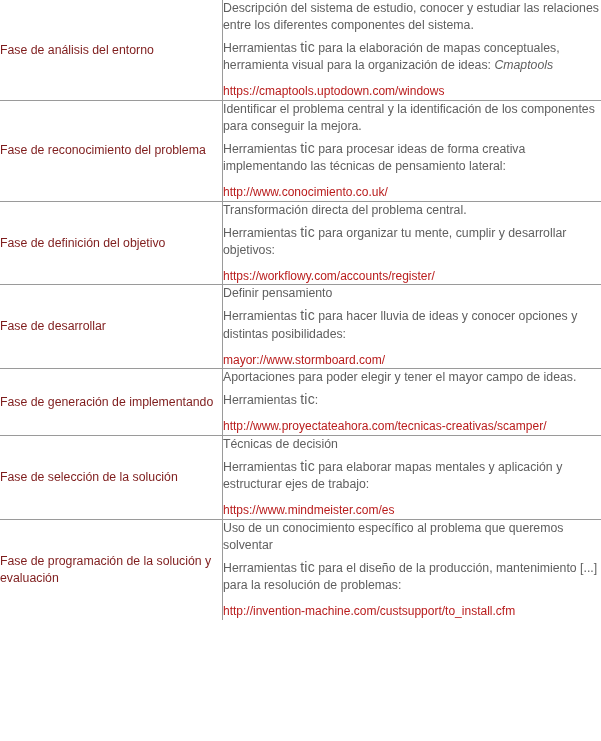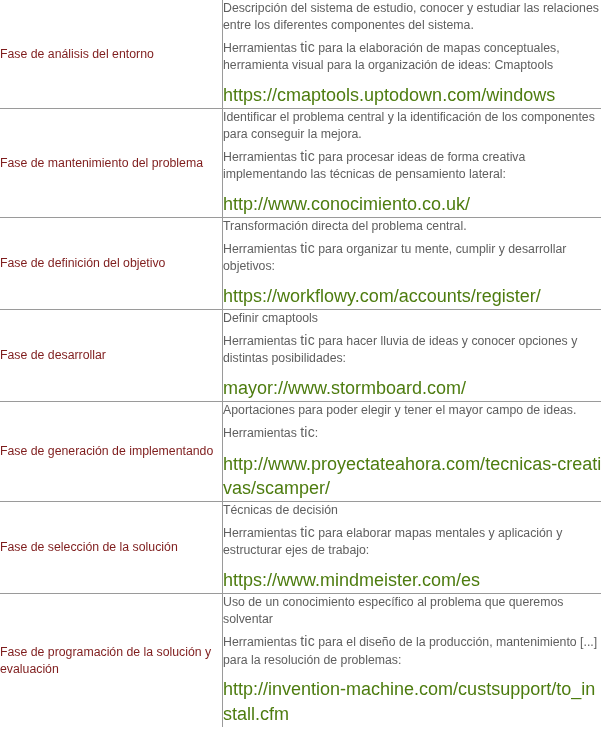--- a/index.html
+++ b/index.html
@@ -48,25 +48,26 @@
     margin: 0 0 9px 0;
   }
   .para:last-child {
     margin-bottom: 0;
   }
   .para .sc {
     font-size: 14px;
     letter-spacing: 0.2px;
   }
   .para .ital {
+    font-style: italic;
   }
   .link {
-    font-size: 18px;
+    font-size: 12px;
     line-height: 1.38;
-    color: #4d7c0f;
+    color: #b91c1c;
     margin: 0 0 9px 0;
     word-break: break-all;
   }
   .link:last-child {
     margin-bottom: 0;
   }
   .tight {
     margin-bottom: 4px;
   }
 </style>
@@ -77,39 +78,39 @@
   <tbody>
       <tr>
         <td class="phase">Fase de análisis del entorno</td>
         <td class="detail">
           <div class="para tight">Descripción del sistema de estudio, conocer y estudiar las relaciones entre los diferentes componentes del sistema.</div>
           <div class="para"><span>Herramientas </span><span class="sc">tic</span><span> para la elaboración de mapas conceptuales, herramienta visual para la organización de ideas: </span><span class="ital">Cmaptools</span></div>
           <div class="link">https://cmaptools.uptodown.com/windows</div>
         </td>
       </tr>
       <tr>
-        <td class="phase">Fase de mantenimiento del problema</td>
+        <td class="phase">Fase de reconocimiento del problema</td>
         <td class="detail">
           <div class="para tight">Identificar el problema central y la identificación de los componentes para conseguir la mejora.</div>
           <div class="para"><span>Herramientas </span><span class="sc">tic</span><span> para procesar ideas de forma creativa implementando las técnicas de pensamiento lateral:</span></div>
           <div class="link">http://www.conocimiento.co.uk/</div>
         </td>
       </tr>
       <tr>
         <td class="phase">Fase de definición del objetivo</td>
         <td class="detail">
           <div class="para tight">Transformación directa del problema central.</div>
           <div class="para"><span>Herramientas </span><span class="sc">tic</span><span> para organizar tu mente, cumplir y desarrollar objetivos:</span></div>
           <div class="link">https://workflowy.com/accounts/register/</div>
         </td>
       </tr>
       <tr>
         <td class="phase">Fase de desarrollar</td>
         <td class="detail">
-          <div class="para tight">Definir cmaptools</div>
+          <div class="para tight">Definir pensamiento</div>
           <div class="para"><span>Herramientas </span><span class="sc">tic</span><span> para hacer lluvia de ideas y conocer opciones y distintas posibilidades:</span></div>
           <div class="link">mayor://www.stormboard.com/</div>
         </td>
       </tr>
       <tr>
         <td class="phase">Fase de generación de implementando</td>
         <td class="detail">
           <div class="para tight">Aportaciones para poder elegir y tener el mayor campo de ideas.</div>
           <div class="para"><span>Herramientas </span><span class="sc">tic</span><span>:</span></div>
           <div class="link">http://www.proyectateahora.com/tecnicas-creativas/scamper/</div>

